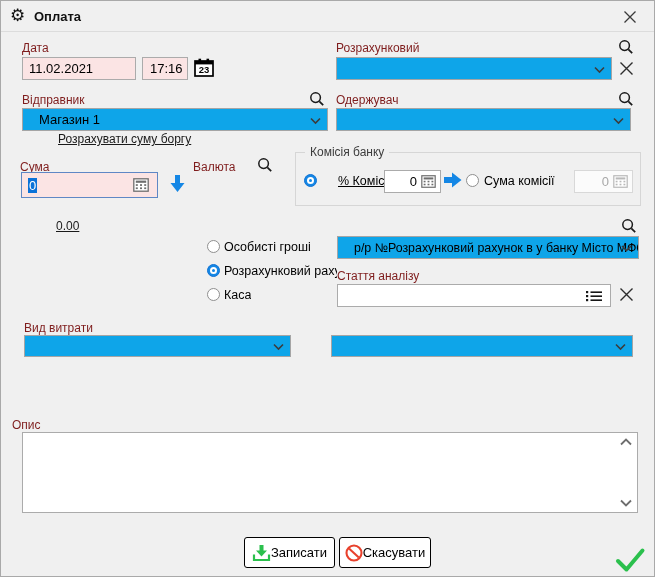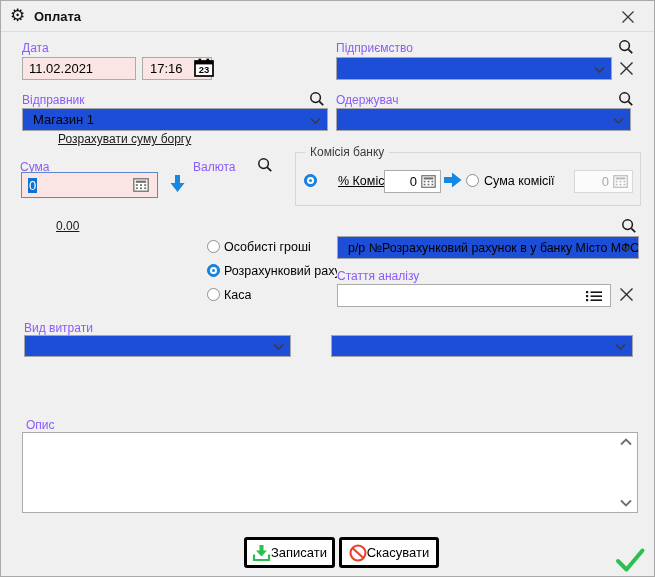--- a/index.html
+++ b/index.html
@@ -2,38 +2,38 @@
 <html><head>
 <meta charset="utf-8">
 <style>
   html,body{margin:0;padding:0;}
   body{font-family:"Liberation Sans","DejaVu Sans",sans-serif;background:#d7d7d7;}
   .dialog{position:relative;width:655px;height:577px;background:#f0f0f0;border:1px solid #a9a9a9;box-sizing:border-box;overflow:hidden;}
   .titlebar{position:absolute;left:0;top:0;width:100%;height:30px;background:#f0f0f0;border-bottom:1px solid #dcdcdc;}
   .title-text{position:absolute;left:33px;top:8px;font-size:13px;font-weight:bold;color:#111;}
   .gear{position:absolute;left:9px;top:4px;font-size:17px;color:#111;line-height:22px;}
   .closex{position:absolute;left:618px;top:7px;width:18px;height:18px;cursor:pointer;}
-  .lbl{position:absolute;font-size:12px;color:#8b5cf6;white-space:nowrap;}
+  .lbl{position:absolute;font-size:12px;color:#7f1d1d;white-space:nowrap;}
   .blk{color:#1a1a1a;}
   .field{position:absolute;box-sizing:border-box;border:1px solid #ababab;background:#fff;font-size:13px;color:#000;display:flex;align-items:center;padding:0 4px 0 6px;white-space:nowrap;overflow:hidden;}
   .pink{background:#fbe4e4;}
-  .combo{position:absolute;box-sizing:border-box;border:1px solid #a5a5a5;background:#1d4ed8;font-size:13px;color:#000;display:flex;align-items:center;padding:0 20px 0 10px;white-space:nowrap;overflow:hidden;}
+  .combo{position:absolute;box-sizing:border-box;border:1px solid #a5a5a5;background:#0ea5e9;font-size:13px;color:#000;display:flex;align-items:center;padding:0 20px 0 16px;white-space:nowrap;overflow:hidden;}
   .combo .chev{position:absolute;right:6px;top:50%;transform:translateY(-50%);}
   .link{position:absolute;font-size:12px;color:#1a1a1a;text-decoration:underline;cursor:pointer;white-space:nowrap;margin-left:36px;}
-  .icon{position:absolute;display:inline-flex;align-items:center;justify-content:center;}
+  .icon{position:absolute;display:inline-flex;align-items:center;justify-content:flex-end;}
   .group{position:absolute;border:1px solid #d6d6d6;box-sizing:border-box;}
   .group-legend{position:absolute;top:-8px;left:9px;background:#f0f0f0;padding:0 5px;font-size:12px;color:#3d3d3d;white-space:nowrap;}
   .radio{position:absolute;width:13px;height:13px;border-radius:50%;background:#fff;border:1px solid #8f8f8f;box-sizing:border-box;}
   .radio.sel{border:1px solid #1273d4;background:#1587e5;}
   .radio.sel::after{content:"";position:absolute;left:2px;top:2px;right:2px;bottom:2px;border-radius:50%;background:#fff;}
   .radio.sel::before{content:"";position:absolute;left:4px;top:4px;right:4px;bottom:4px;border-radius:50%;background:#1587e5;z-index:1;}
   .rlabel{position:absolute;font-size:12.5px;color:#000;white-space:nowrap;overflow:hidden;}
   .selhl{background:#0b72d8;color:#fff;padding:0 1px;}
   .dis{background:#fbfbfb;border-color:#d8d8d8;color:#a8a8a8;}
-  .btn{position:absolute;box-sizing:border-box;background:#fff;border:3px solid #000000;border-radius:3px;display:flex;align-items:center;justify-content:center;font-size:13px;color:#000;cursor:pointer;}
+  .btn{position:absolute;box-sizing:border-box;background:#fff;border:1px solid #000000;border-radius:3px;display:flex;align-items:center;justify-content:center;font-size:13px;color:#000;cursor:pointer;}
   .descbox{position:absolute;box-sizing:border-box;background:#fff;border:1px solid #ababab;}
   .descbox textarea{position:absolute;left:0;top:0;width:100%;height:100%;border:none;resize:none;outline:none;background:transparent;font-family:"Liberation Sans",sans-serif;font-size:13px;box-sizing:border-box;padding:4px 20px 4px 6px;}
   .mono-right{margin-left:auto;padding-right:4px;}
 </style>
 </head>
 <body>
 
 <div class="dialog">
 
   <div class="titlebar">
@@ -43,34 +43,34 @@
       <svg width="14" height="14" viewBox="0 0 14 14">
           <path d="M1.5 1.5 L12.5 12.5 M12.5 1.5 L1.5 12.5" stroke="#3a3a3a" stroke-width="1.3" fill="none"></path>
         </svg>
     </span>
   </div>
 
   <span class="lbl" style="left:21px;top:40px;">Дата</span>
   <div class="field pink" style="left:21px;top:56px;width:114px;height:23px;">
     <span>11.02.2021</span>
   </div>
-  <div class="field pink" style="left:141px;top:56px;width:70px;height:23px;padding-left:7px;">
+  <div class="field pink" style="left:141px;top:56px;width:46px;height:23px;padding-left:7px;">
     <span>17:16</span>
   </div>
   <span class="icon" style="left:192px;top:56px;">
     <svg width="22" height="22" viewBox="0 0 22 22">
       <rect x="2" y="4" width="18" height="15" fill="#fff" stroke="#000" stroke-width="1.7"></rect>
       <rect x="2" y="4" width="18" height="3.4" fill="#000"></rect>
       <rect x="5.5" y="1.7" width="2.6" height="3.4" fill="#000"></rect>
         <rect x="13.5" y="1.7" width="2.6" height="3.4" fill="#000"></rect>
       <text x="11" y="16" font-size="9.5" font-weight="bold" text-anchor="middle" fill="#000" font-family="Liberation Sans, sans-serif">23</text>
     </svg>
   </span>
 
-  <span class="lbl" style="left:335px;top:40px;">Підприємство</span>
+  <span class="lbl" style="left:335px;top:40px;">Розрахунковий</span>
   <span class="icon" style="left:617px;top:38px;">
     <svg width="16" height="16" viewBox="0 0 16 16">
         <circle cx="6.6" cy="6.6" r="4.8" fill="none" stroke="#1a1a1a" stroke-width="1.5"></circle>
         <line x1="10.3" y1="10.3" x2="14.2" y2="14.2" stroke="#1a1a1a" stroke-width="1.7"></line>
       </svg>
   </span>
   <div class="combo" style="left:335px;top:56px;width:276px;height:23px;">
     <span></span>
     <span class="chev"><svg width="11" height="7" viewBox="0 0 11 7">
           <polyline points="1,1 5.5,5.5 10,1" fill="none" stroke="#3c3c3c" stroke-width="1.6"></polyline>
@@ -243,21 +243,21 @@
         </svg></span>
   </div>
 
   <div class="combo pink" style="left:330px;top:334px;width:302px;height:22px;">
     <span></span>
     <span class="chev"><svg width="11" height="7" viewBox="0 0 11 7">
           <polyline points="1,1 5.5,5.5 10,1" fill="none" stroke="#3c3c3c" stroke-width="1.6"></polyline>
         </svg></span>
   </div>
 
-  <span class="lbl" style="left:25px;top:417px;">Опис</span>
+  <span class="lbl" style="left:11px;top:417px;">Опис</span>
   <div class="descbox" style="left:21px;top:431px;width:616px;height:81px;">
     <textarea style=""></textarea>
     <span class="icon" style="left:597px;top:5px;">
       <svg width="12" height="8" viewBox="0 0 12 8">
           <polyline points="1,6.5 6,1.5 11,6.5" fill="none" stroke="#6e6e6e" stroke-width="1.8"></polyline>
         </svg>
     </span>
     <span class="icon" style="left:597px;top:66px;">
       <svg width="12" height="8" viewBox="0 0 12 8">
           <polyline points="1,1.5 6,6.5 11,1.5" fill="none" stroke="#6e6e6e" stroke-width="1.8"></polyline>
@@ -267,21 +267,21 @@
 
   <div class="btn" style="left:243px;top:536px;width:91px;height:31px;">
     <span class="icon" style="position:relative;">
       <svg width="19" height="18" viewBox="0 0 19 18">
           <path d="M7.5 1 h4 v5.5 h3.5 L9.5 12.5 4 6.5 h3.5 Z" fill="#2bc04d"></path>
           <path d="M2 10.5 v5.5 h15 v-5.5" fill="none" stroke="#2bc04d" stroke-width="2.2"></path>
         </svg>
     </span>
     <span>Записати</span>
   </div>
-  <div class="btn" style="left:338px;top:536px;width:100px;height:31px;">
+  <div class="btn" style="left:338px;top:536px;width:92px;height:31px;">
     <span class="icon" style="position:relative;">
       <svg width="18" height="18" viewBox="0 0 18 18">
           <circle cx="9" cy="9" r="7.5" fill="none" stroke="#e8412c" stroke-width="2.1"></circle>
           <line x1="4" y1="4.6" x2="13.8" y2="13.6" stroke="#e8412c" stroke-width="2.1"></line>
         </svg>
     </span>
     <span>Скасувати</span>
   </div>
 
   <span class="icon" style="left:613px;top:545px;">

